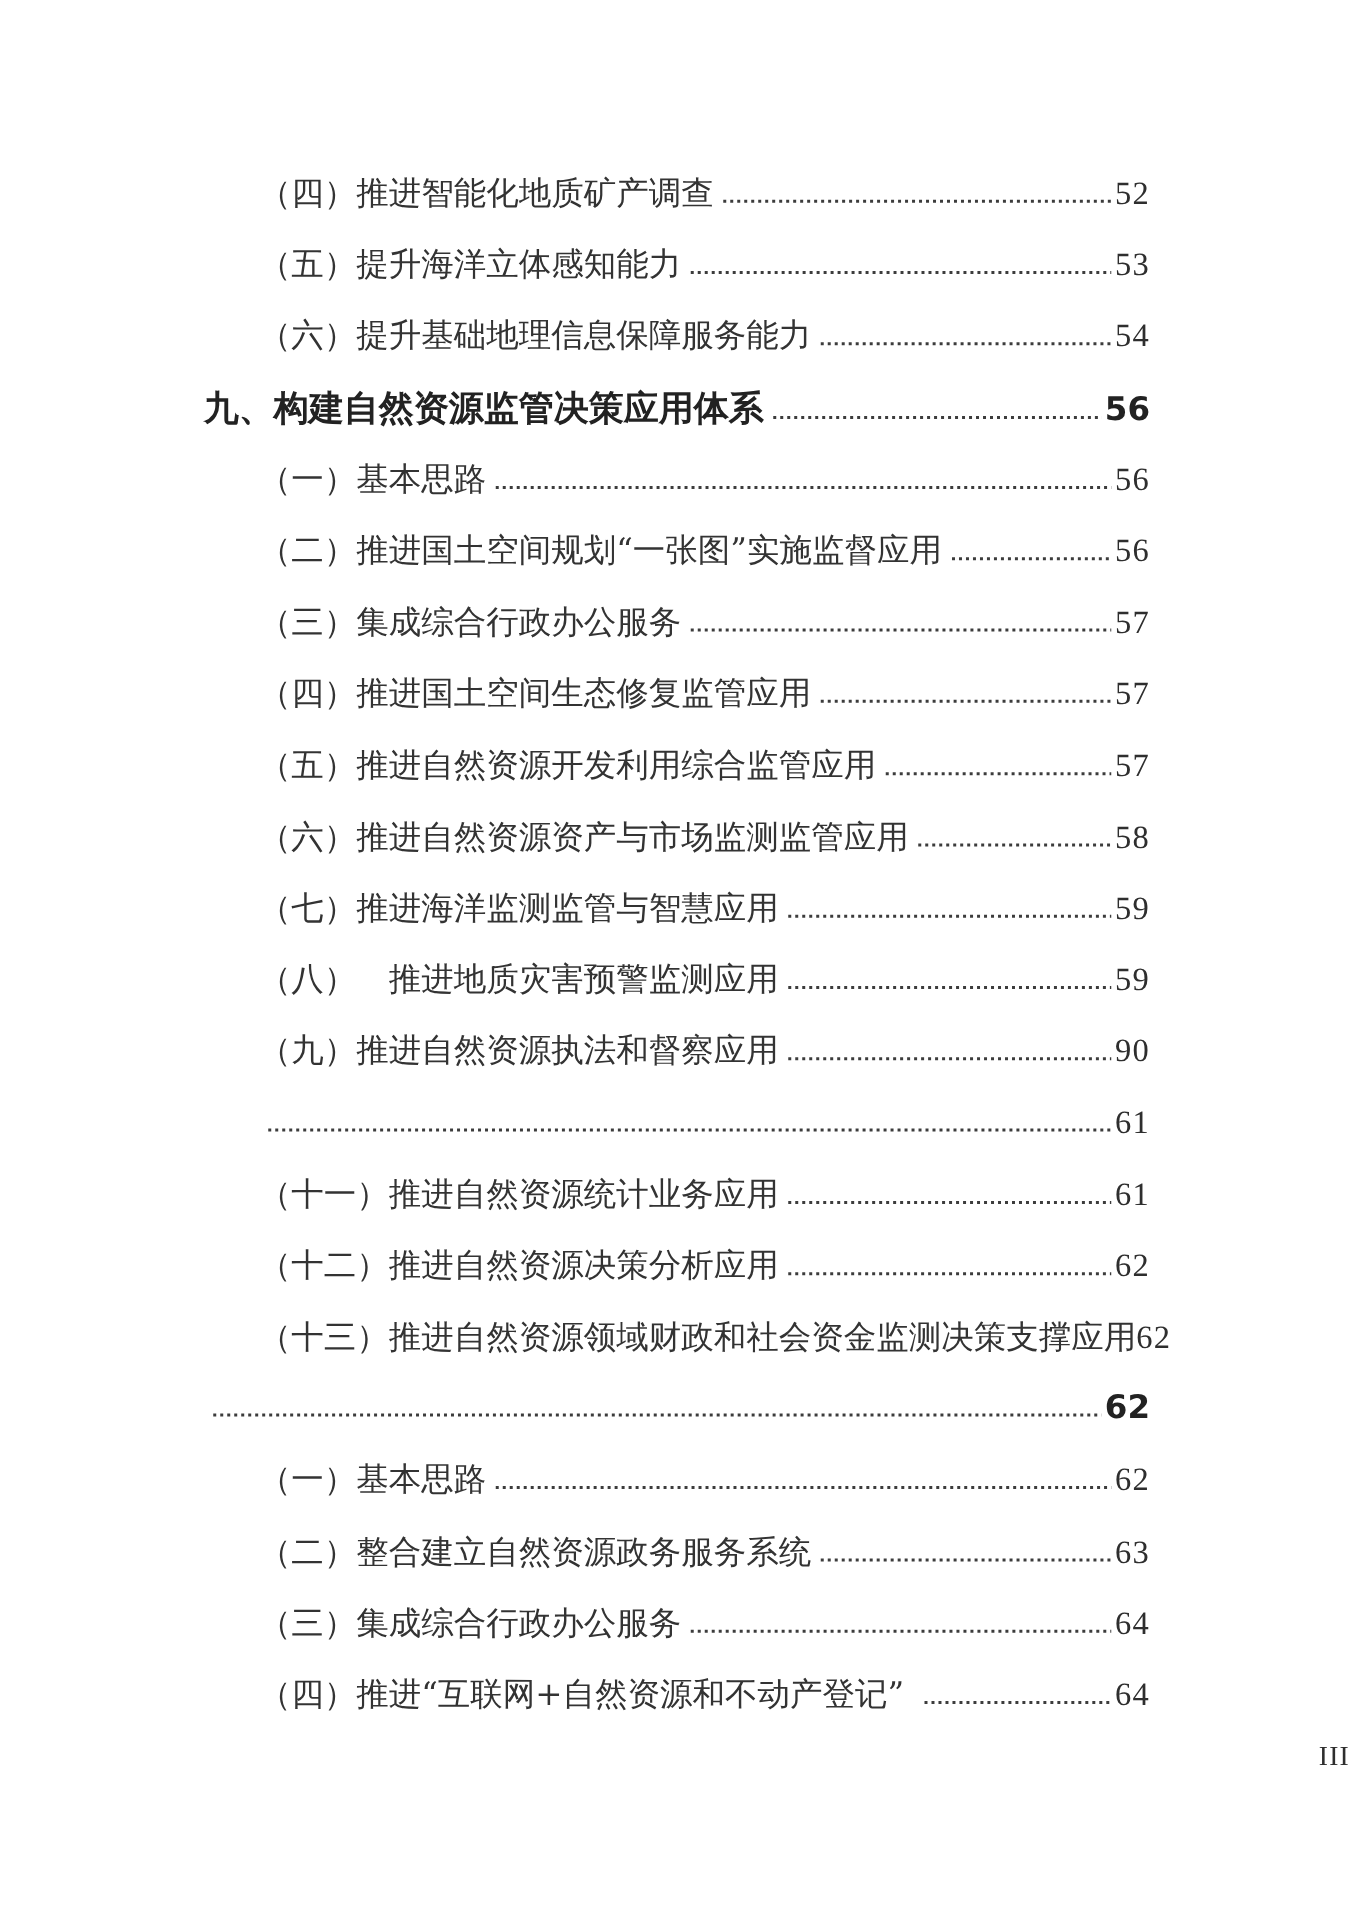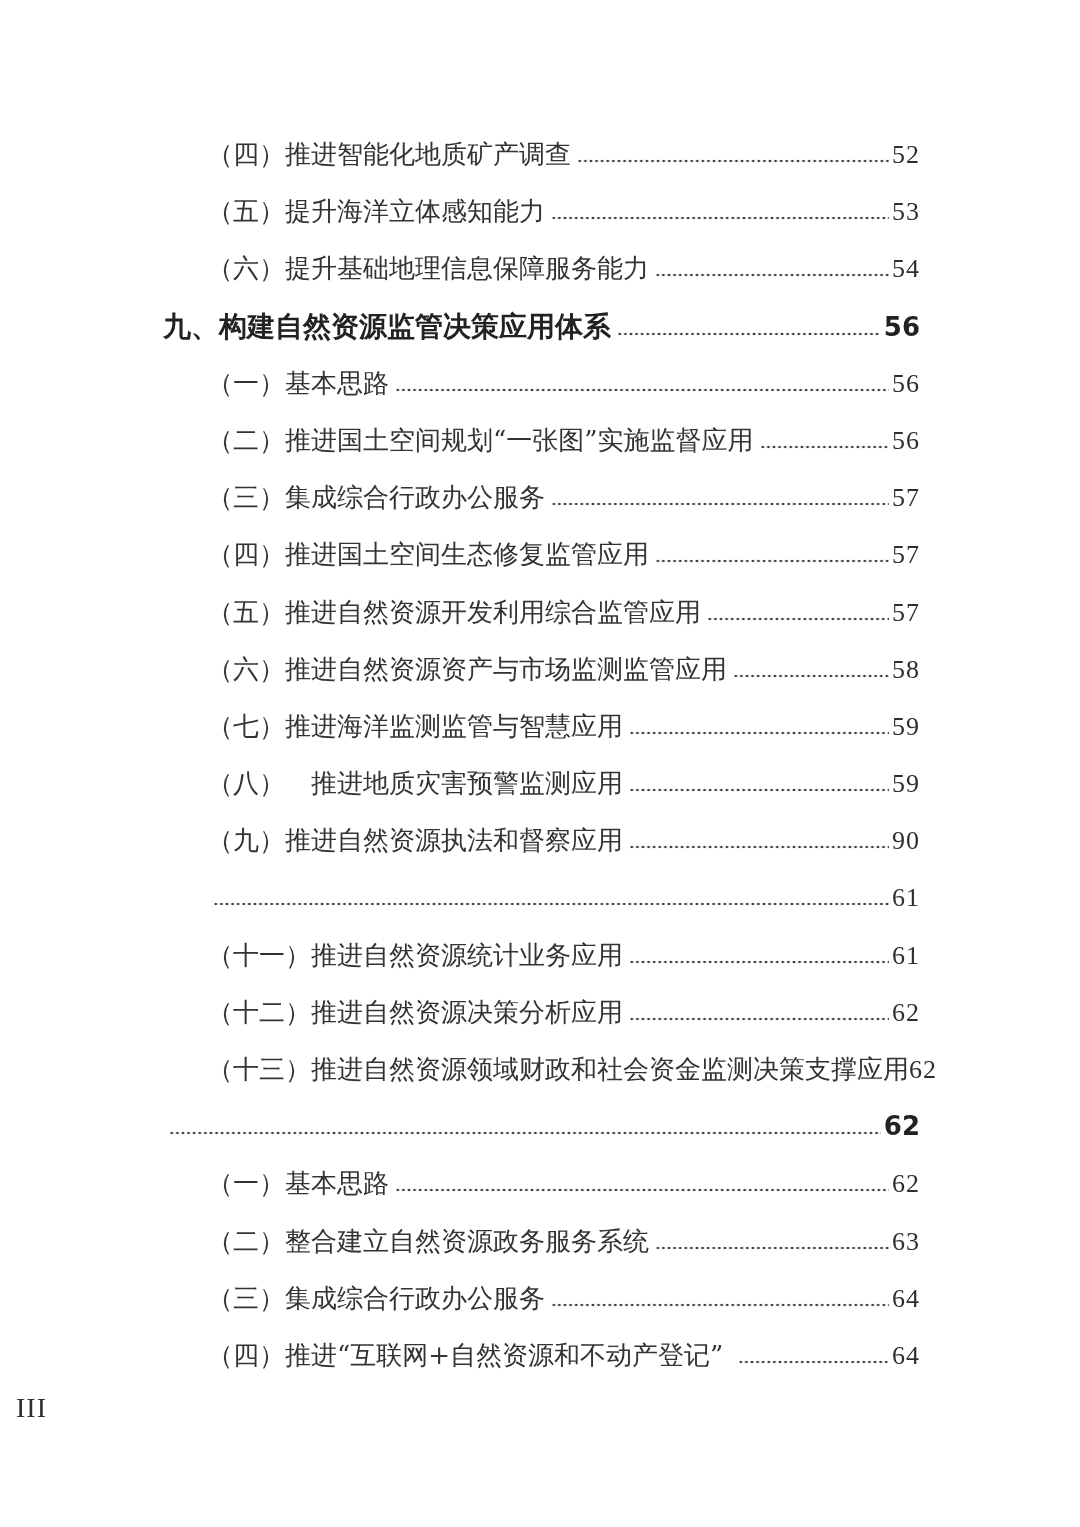--- a/index.html
+++ b/index.html
@@ -71,25 +71,25 @@
   }
   .toc-row.chapter .page-num {
     font-family: "DejaVu Sans", sans-serif;
     font-weight: 700;
     letter-spacing: 0;
     color: #222222;
   }
   .footer {
     position: absolute;
     top: 1392px;
-    left: 16px;
+    left: 0;
     right: 0;
-    text-align: left;
+    text-align: right;
     font-family: "Liberation Serif", serif;
-    font-size: 28px;
+    font-size: 22px;
     color: #2e2e2e;
     letter-spacing: 1px;
   }
 </style>
 </head>
 <body>
 
 <div class="page">
 
   <div class="toc">

